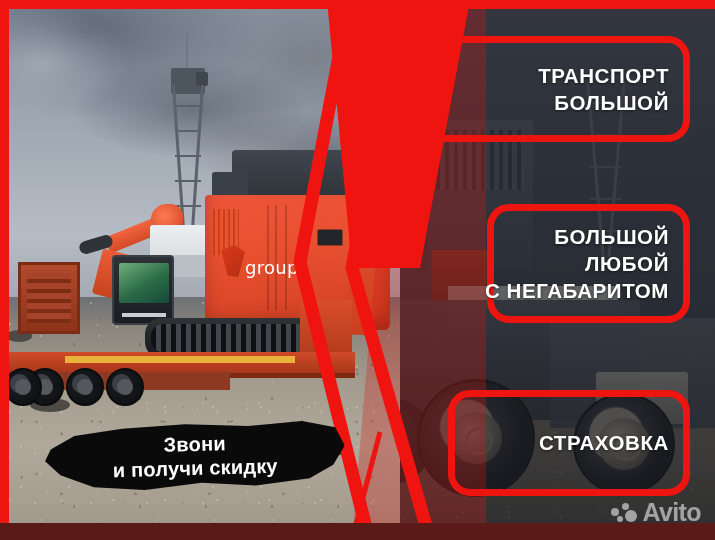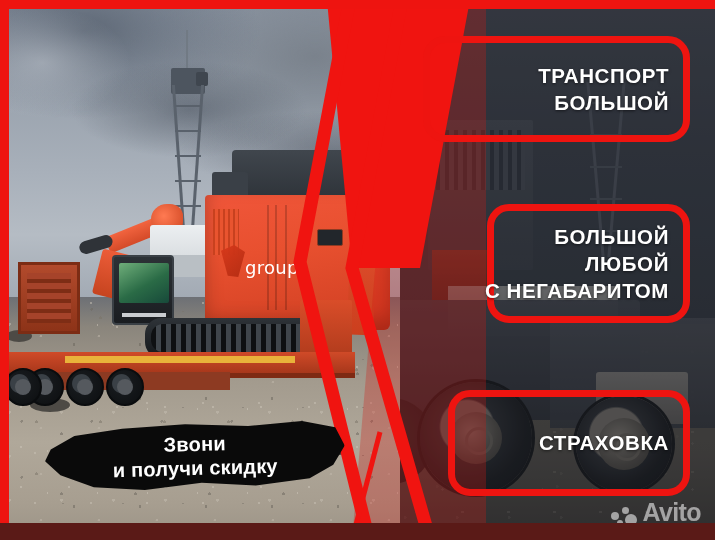--- a/index.html
+++ b/index.html
@@ -204,21 +204,21 @@
   }
   .brush-txt span{
     color:#fff; font-weight:bold; font-size:20px; line-height:1.18;
     letter-spacing:.2px; white-space:nowrap;
     font-family:"Liberation Sans", sans-serif;
   }
 
   
   .avito{
     position:absolute; right:14px; bottom:13px;
-    display:flex; align-items:flex-end; gap:5px; opacity:.62;
+    display:flex; align-items:center; gap:5px; opacity:.62;
   }
   .avito .dots{ position:relative; width:26px; height:20px; }
   .avito .dots i{ position:absolute; border-radius:50%; background:#e9e9e9; }
   .avito .dots i:nth-child(1){ left:0;  top:5px;  width:8px;  height:8px; }
   .avito .dots i:nth-child(2){ left:6px; top:13px; width:6px;  height:6px; }
   .avito .dots i:nth-child(3){ left:11px; top:0;   width:7px;  height:7px; }
   .avito .dots i:nth-child(4){ left:14px; top:7px; width:12px; height:12px; }
   .avito .wm{ color:#e9e9e9; font-size:25px; font-weight:bold; letter-spacing:-.6px;
     font-family:"Liberation Sans", sans-serif; }
 

